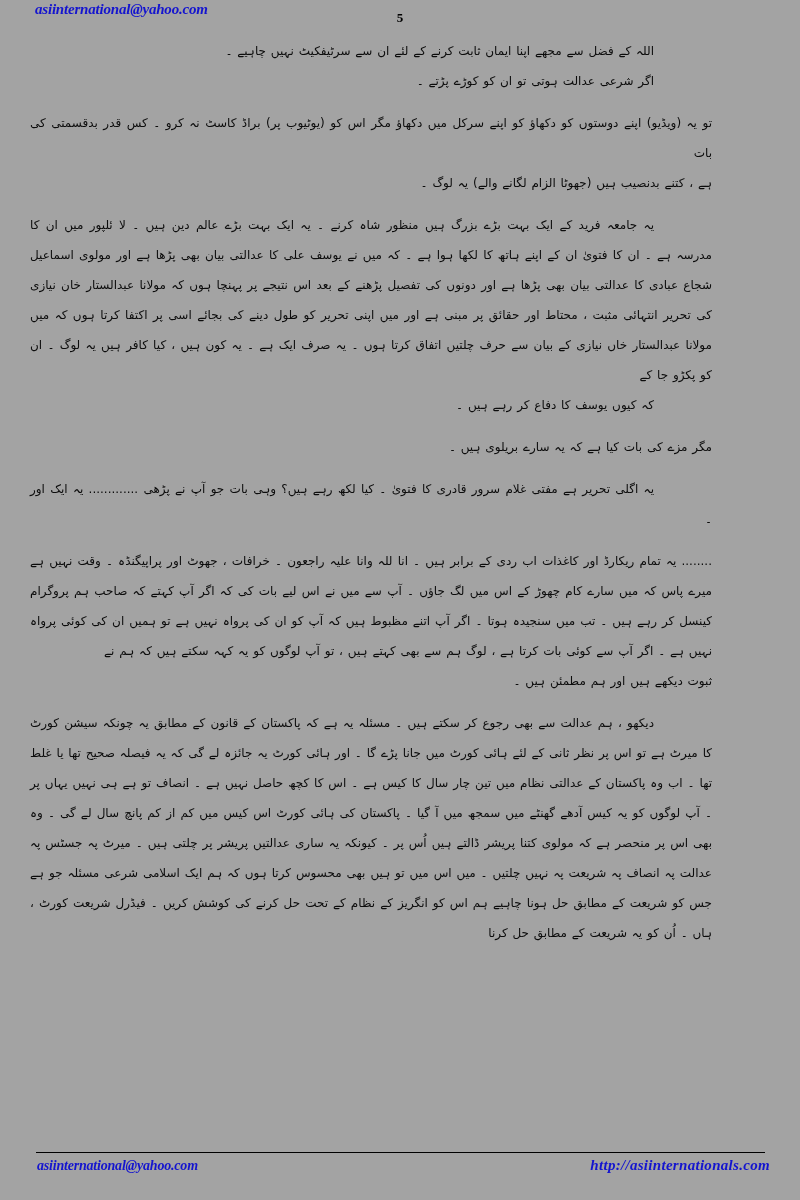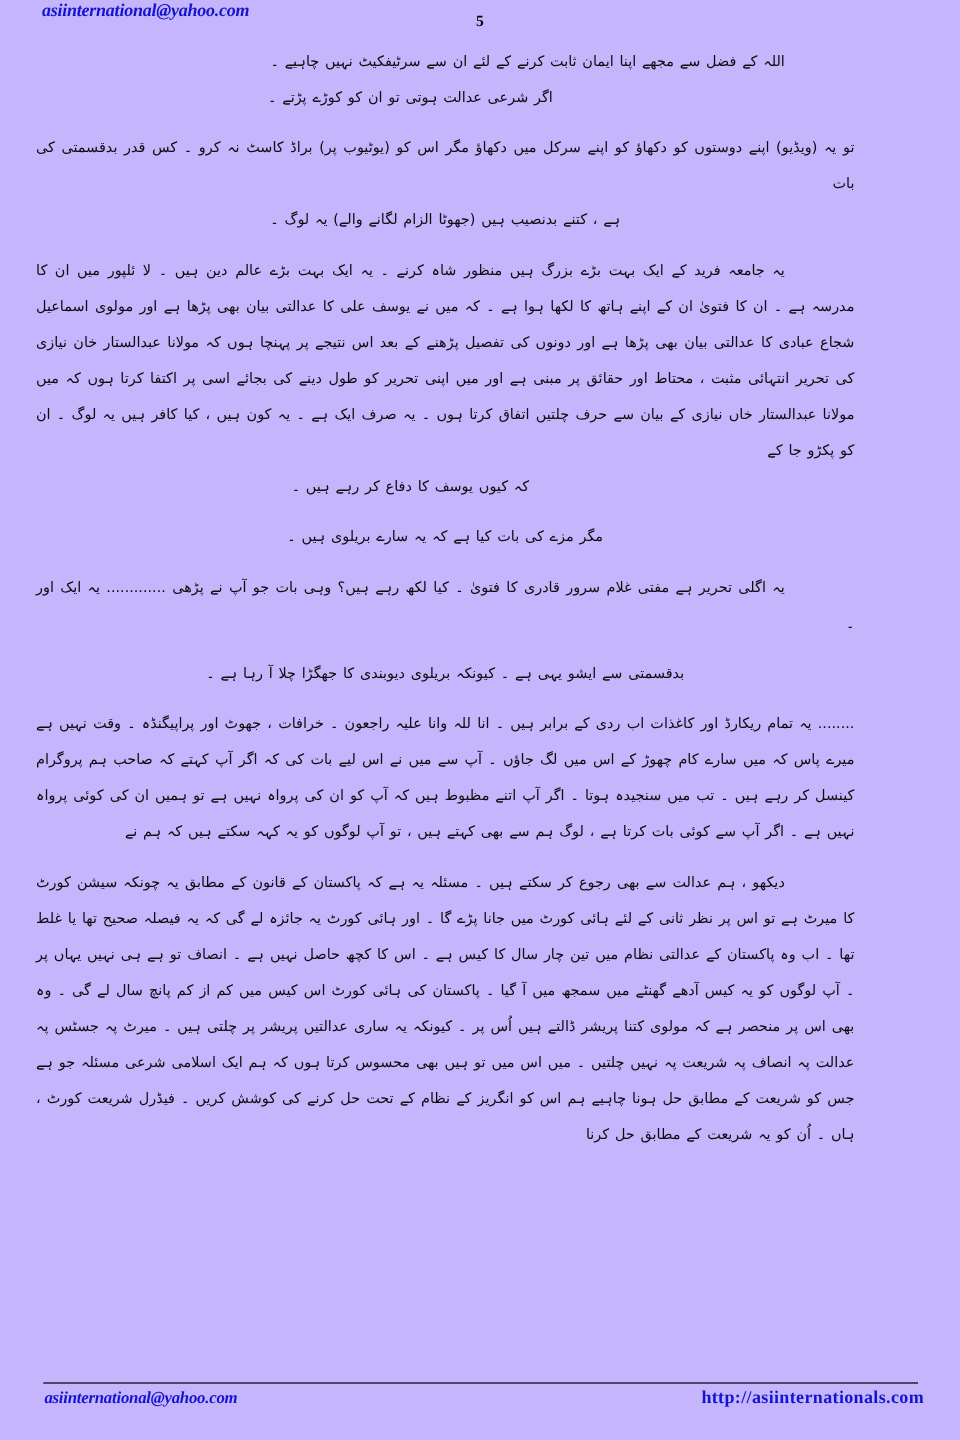--- a/index.html
+++ b/index.html
@@ -8,21 +8,21 @@
     padding: 0;
     background: #ffffff;
   }
   body {
     font-family: "Liberation Serif", "DejaVu Serif", serif;
   }
   .page {
     position: relative;
     width: 800px;
     height: 1200px;
-    background: #c4b5fd;
+    background: #a3a3a3;
     overflow: hidden;
     margin: 0 auto;
   }
 
   
   .page-header {
     position: absolute;
     top: 0;
     left: 0;
     width: 800px;
@@ -75,21 +75,21 @@
     word-spacing: 1px;
   }
   .para + .para {
     margin-top: 12px;
   }
   .para.indent-lg {
     text-indent: 58px;
   }
   .para .tail {
     display: block;
-    text-align: center;
+    text-align: right;
   }
 
   
   .page-footer {
     position: absolute;
     left: 0;
     top: 1146px;
     width: 800px;
     height: 40px;
   }
@@ -112,20 +112,21 @@
     line-height: 17px;
     color: #1414cf;
     letter-spacing: -0.2px;
     white-space: nowrap;
   }
   .footer-url {
     position: absolute;
     right: 30px;
     top: 10px;
     font-family: "Liberation Serif", "DejaVu Serif", serif;
+    font-style: italic;
     font-weight: bold;
     font-size: 15px;
     line-height: 18px;
     color: #1414cf;
     letter-spacing: 0.3px;
     white-space: nowrap;
   }
 </style>
 </head>
 <body>
@@ -159,29 +160,27 @@
     </p>
 
     <p class="para">
       <span class="tail">مگر مزے کی بات کیا ہے کہ یہ سارے بریلوی ہیں ۔</span>
     </p>
 
     <p class="para indent-lg">
       <span>یہ اگلی تحریر ہے مفتی غلام سرور قادری کا فتویٰ ۔ کیا لکھ رہے ہیں؟ وہی بات جو آپ نے پڑھی ............. یہ ایک اور ۔</span>
     </p>
 
-    <p class="para">
-      <span class="tail">بدقسمتی سے ایشو یہی ہے ۔ کیونکہ بریلوی دیوبندی کا جھگڑا چلا آ رہا ہے ۔</span>
-    </p>
 
     <p class="para">
       <span>........ یہ تمام ریکارڈ اور کاغذات اب ردی کے برابر ہیں ۔ انا للہ وانا علیہ راجعون ۔ خرافات ، جھوٹ اور پراپیگنڈہ ۔ وقت نہیں</span>
       <span>ہے میرے پاس کہ میں سارے کام چھوڑ کے اس میں لگ جاؤں ۔ آپ سے میں نے اس لیے بات کی کہ اگر آپ کہتے کہ</span>
       <span>صاحب ہم پروگرام کینسل کر رہے ہیں ۔ تب میں سنجیدہ ہوتا ۔ اگر آپ اتنے مظبوط ہیں کہ آپ کو ان کی پرواہ نہیں ہے تو ہمیں ان</span>
       <span>کی کوئی پرواہ نہیں ہے ۔ اگر آپ سے کوئی بات کرتا ہے ، لوگ ہم سے بھی کہتے ہیں ، تو آپ لوگوں کو یہ کہہ سکتے ہیں کہ ہم نے</span>
+      <span class="tail">ثبوت دیکھے ہیں اور ہم مطمئن ہیں ۔</span>
     </p>
 
     <p class="para indent-lg">
       <span>دیکھو ، ہم عدالت سے بھی رجوع کر سکتے ہیں ۔ مسئلہ یہ ہے کہ پاکستان کے قانون کے مطابق یہ چونکہ سیشن کورٹ کا</span>
       <span>میرٹ ہے تو اس پر نظر ثانی کے لئے ہائی کورٹ میں جانا پڑے گا ۔ اور ہائی کورٹ یہ جائزہ لے گی کہ یہ فیصلہ صحیح تھا یا غلط تھا ۔ اب وہ</span>
       <span>پاکستان کے عدالتی نظام میں تین چار سال کا کیس ہے ۔ اس کا کچھ حاصل نہیں ہے ۔ انصاف تو ہے ہی نہیں یہاں پر ۔ آپ لوگوں کو</span>
       <span>یہ کیس آدھے گھنٹے میں سمجھ میں آ گیا ۔ پاکستان کی ہائی کورٹ اس کیس میں کم از کم پانچ سال لے گی ۔ وہ بھی اس پر منحصر ہے کہ</span>
       <span>مولوی کتنا پریشر ڈالتے ہیں اُس پر ۔ کیونکہ یہ ساری عدالتیں پریشر پر چلتی ہیں ۔ میرٹ پہ جسٹس پہ عدالت پہ انصاف پہ شریعت پہ</span>
       <span>نہیں چلتیں ۔ میں اس میں تو ہیں بھی محسوس کرتا ہوں کہ ہم ایک اسلامی شرعی مسئلہ جو ہے جس کو شریعت کے مطابق حل ہونا چاہیے</span>
       <span>ہم اس کو انگریز کے نظام کے تحت حل کرنے کی کوشش کریں ۔ فیڈرل شریعت کورٹ ، ہاں ۔ اُن کو یہ شریعت کے مطابق حل کرنا</span>

